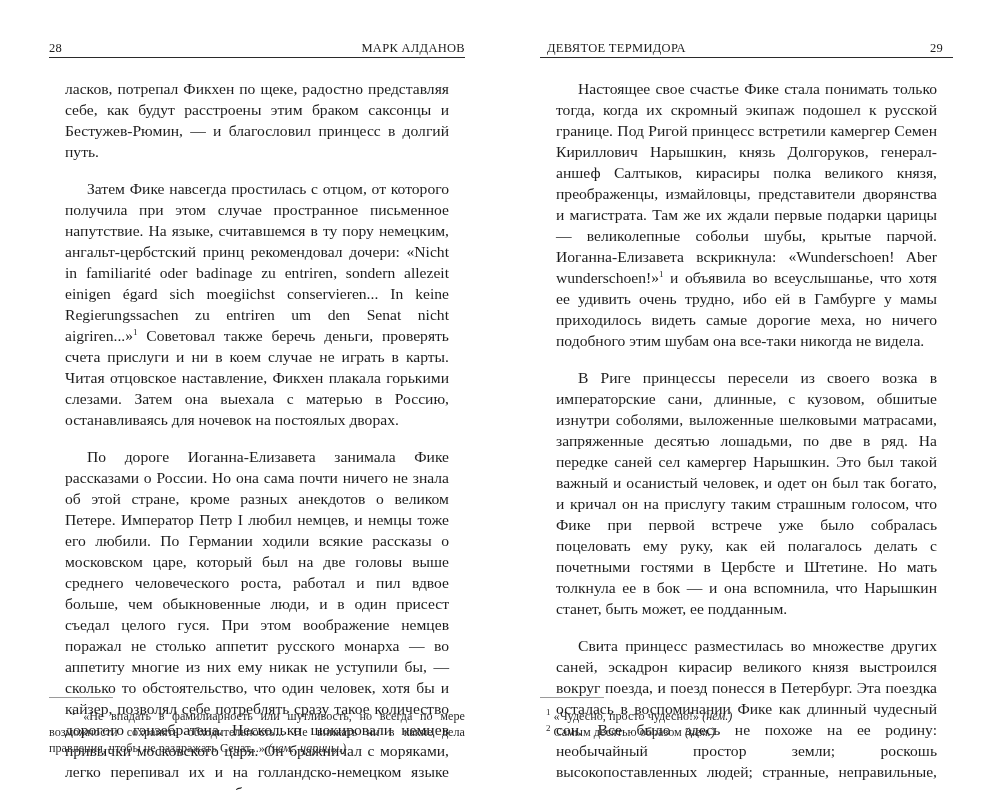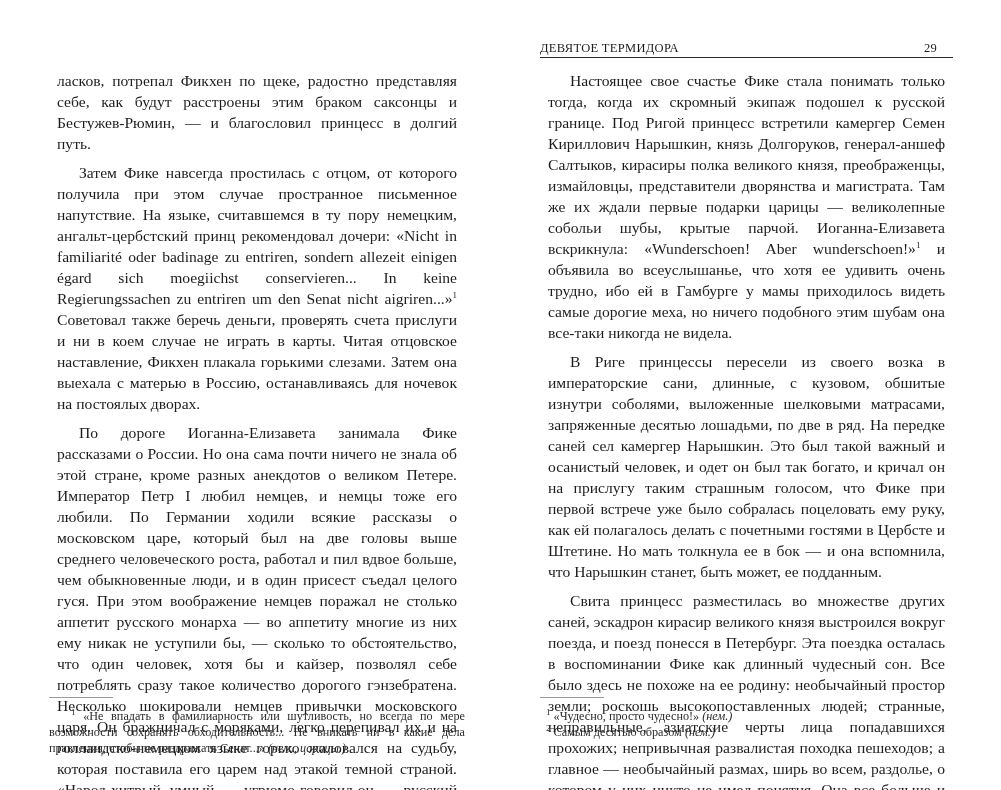--- a/index.html
+++ b/index.html
@@ -20,32 +20,32 @@
     border-bottom:1px solid #2a2a2a;
     font-size:12.5px; line-height:18px;
     letter-spacing:0.3px;
   }
   .left .header { left:49px; width:416px; }
   .right .header { left:40px; width:413px; }
   .header .num { position:absolute; top:0; }
   .header .title { position:absolute; top:0; text-transform:uppercase; }
   .left .header .num { left:0; }
   .left .header .title { right:0; }
-  .right .header .num { right:16px; }
-  .right .header .title { left:0;text-align:right; }
+  .right .header .num { right:10px; }
+  .right .header .title { left:7px;text-align:right; }
 
   .body {
     position:absolute; top:62px;
     font-size:15.6px; line-height:21px;
     text-align:justify;
     hyphens:manual;
   }
   .left .body { left:49px; width:416px; }
   .right .body { left:40px; width:413px; }
-  .body p { margin:8px; text-indent:22px; }
+  .body p { margin:16px; text-indent:22px; }
   .body p.cont { text-indent:0; }
   sup { font-size:9px; line-height:0; vertical-align:super; }
 
   .fn-sep {
     position:absolute; top:697px; width:64px; height:0;
     border-top:1px solid #9a9a9a;
   }
   .left .fn-sep { left:49px; }
   .right .fn-sep { left:40px; }
   .footnotes {
@@ -56,20 +56,24 @@
   }
   .left .footnotes { left:49px; width:416px; }
   .right .footnotes { left:24px; width:413px; }
   .footnotes p { margin:0; text-indent:22px; }
   .footnotes i { font-style:italic; }
 </style>
 </head>
 <body>
 
 <div class="page left">
+  <div class="header">
+    <span class="num">28</span>
+    <span class="title">МАРК АЛДАНОВ</span>
+  </div>
   <div class="body">
     <p class="cont"><span>ласков, потрепал Фикхен по щеке, радостно представляя себе, как будут расстроены этим браком саксонцы и Бестужев-Рюмин, — и благословил принцесс в долгий путь.</span></p>
     <p><span>Затем Фике навсегда простилась с отцом, от которого получила при этом случае пространное письменное напутствие. На языке, считавшемся в ту пору немецким, ангальт-цербстский принц рекомендовал дочери: «Nicht in familiarité oder badinage zu entriren, sondern allezeit einigen égard sich moegiichst conservieren... In keine Regierungssachen zu entriren um den Senat nicht aigriren...»</span><sup>1</sup><span> Советовал также беречь деньги, проверять счета прислуги и ни в коем случае не играть в карты. Читая отцовское наставление, Фикхен плакала горькими слезами. Затем она выехала с матерью в Россию, останавливаясь для ночевок на постоялых дворах.</span></p>
     <p><span>По дороге Иоганна-Елизавета занимала Фике рассказами о России. Но она сама почти ничего не знала об этой стране, кроме разных анекдотов о великом Петере. Император Петр I любил немцев, и немцы тоже его любили. По Германии ходили всякие рассказы о московском царе, который был на две головы выше среднего человеческого роста, работал и пил вдвое больше, чем обыкновенные люди, и в один присест съедал целого гуся. При этом воображение немцев поражал не столько аппетит русского монарха — во аппетиту многие из них ему никак не уступили бы, — сколько то обстоятельство, что один человек, хотя бы и кайзер, позволял себе потреблять сразу такое количество дорогого гэнзебратена. Несколько шокировали немцев привычки московского царя. Он бражничал с моряками, легко перепивал их и на голландско-немецком языке горько жаловался на судьбу, которая поставила его царем над этакой темной страной. «Народ хитрый, умный, — угрюмо говорил он, — русский мужик по уму трех жидов стоит. Да учиться, подлецы, не хотят!..» Рассказывали также с некоторым ужасом, что в Виттенберге, когда Петру показали палату, где Мартин Лютер бросил в дьявола чернильницей, царь внимательно осмотрел оставшееся на стене от этого чудесного случая пятно, а затем сердито написал в книжке, предназначенной для почетных гостей: «Чернила новые и совершенно сие неправда».</span></p>
 
   </div>
   <div class="fn-sep"></div>
   <div class="footnotes">
     <p><sup>1</sup> <span>«Не впадать в фамилиарность или шутливость, но всегда по мере возможности сохранять обходительность... Не вникать ни в какие дела правления, чтобы не раздражать Сенат...»</span> <i>(нем., царицы.)</i></p>
   </div>

